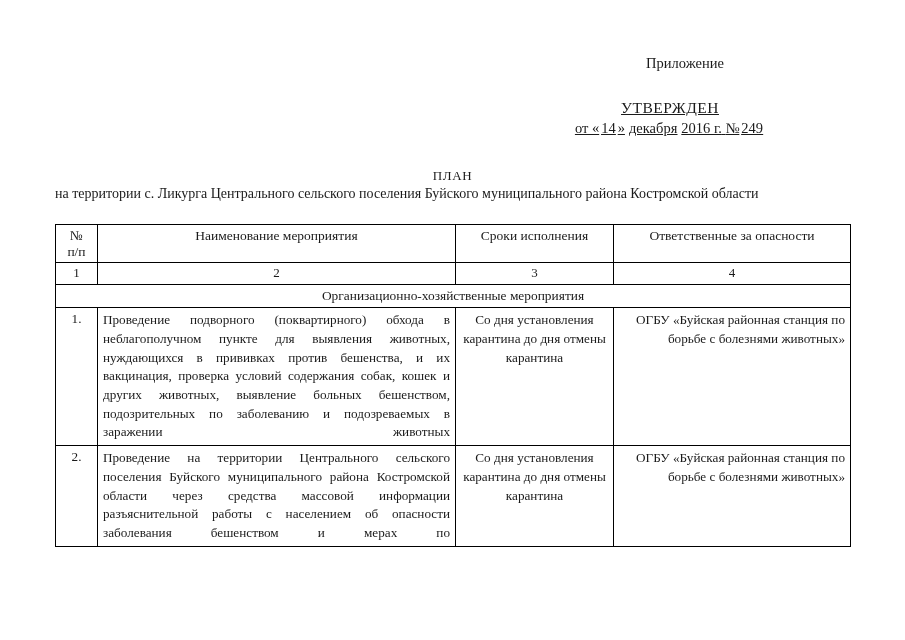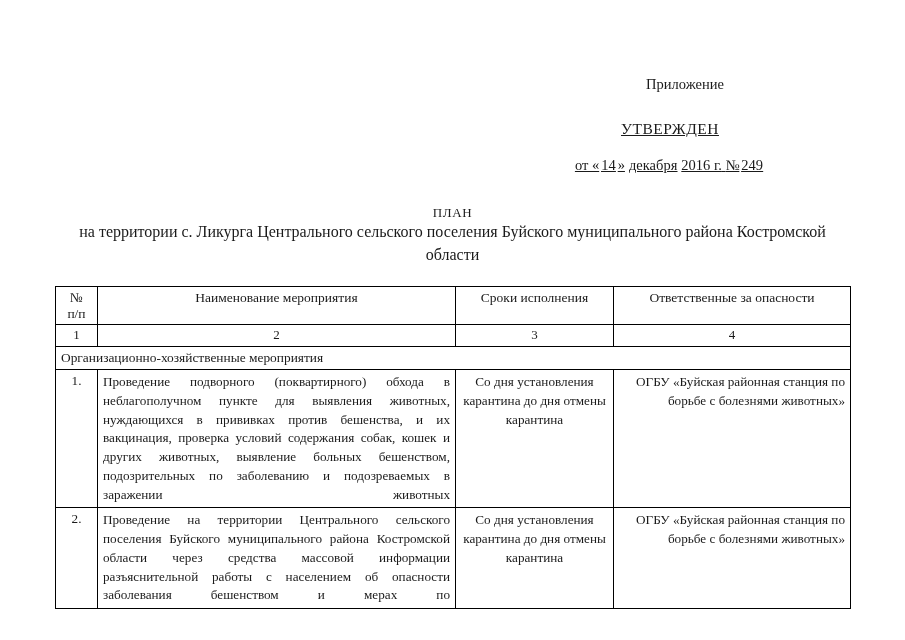--- a/index.html
+++ b/index.html
@@ -13,21 +13,21 @@
     font-family: "Liberation Serif", serif;
     color: #1a1a1a;
     position: relative;
     overflow: hidden;
   }
   .page {
     position: relative;
     width: 905px;
     height: 632px;
     box-sizing: border-box;
-    padding: 48px 55px 0 55px;
+    padding: 27px 55px 0 55px;
   }
 
   
   .header-block {
     width: 100%;
     text-align: center;
   }
   .appendix {
     margin-left: auto;
     width: 330px;
@@ -46,21 +46,21 @@
   }
   .approved-title {
     font-weight: normal;
     letter-spacing: 0.5px;
     font-size: 15.5px;
   }
   .approved-line {
     font-size: 14.5px;
   }
   .date-line {
-    margin-top: 16px;
+    margin-top: 0;
     font-size: 14.5px;
     white-space: nowrap;
   }
   .date-line .u {
     text-decoration: underline;
     padding: 0 2px;
   }
   .date-line .u-wide {
     text-decoration: underline;
     padding: 0 4px;
@@ -73,22 +73,21 @@
     margin-top: 30px;
     letter-spacing: 0.6px;
   }
   .doc-subtitle {
     text-align: center;
     font-size: 14.2px;
     line-height: 1.4;
     margin-top: 3px;
   }
   .doc-subtitle2 {
-    text-align: center;
-    font-size: 16px;
+    font-size: 14px;
     line-height: 1.4;
   }
 
   
   table.plan {
     margin-top: 20px;
     width: 795px;
     border-collapse: collapse;
     table-layout: fixed;
     font-size: 13.2px;
@@ -110,20 +109,21 @@
     padding: 6px 4px;
     font-size: 13.5px;
     line-height: 1.15;
   }
   .numrow td {
     text-align: center;
     font-size: 13px;
     padding: 1px 3px;
   }
   .section-row td {
+    text-align: center;
     font-size: 13.4px;
     padding: 3px;
   }
   .cell-idx {
     text-align: center;
     vertical-align: top;
     padding-top: 4px;
   }
   .cell-name {
     text-align: justify;

